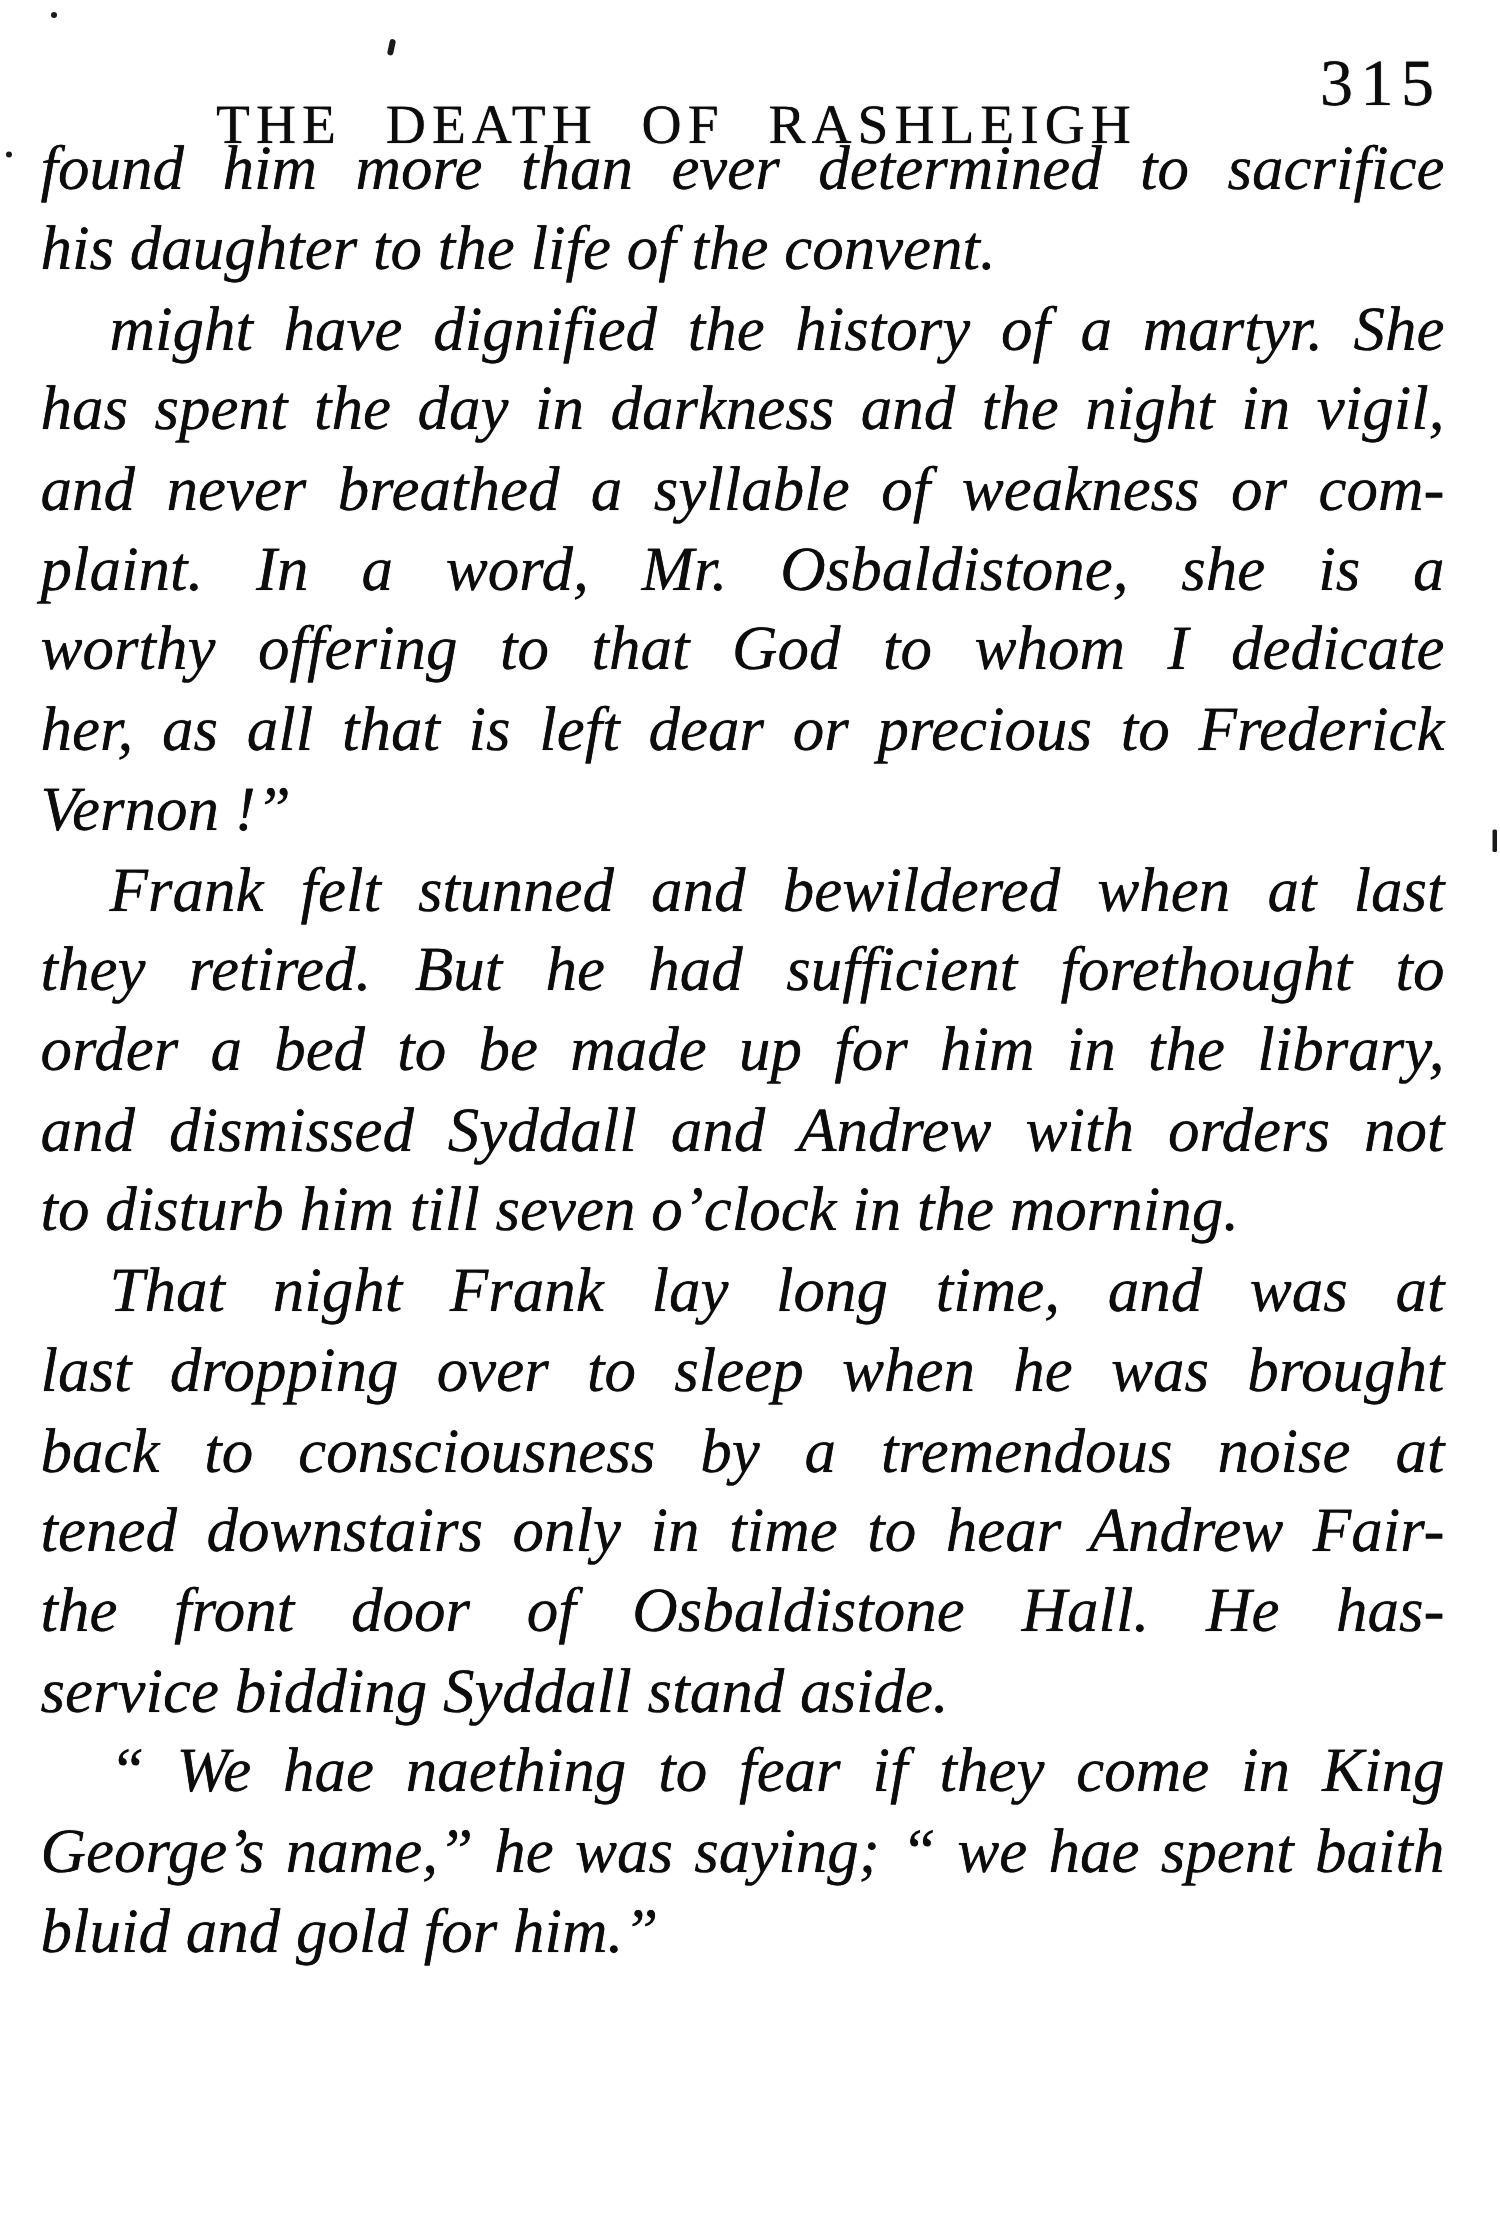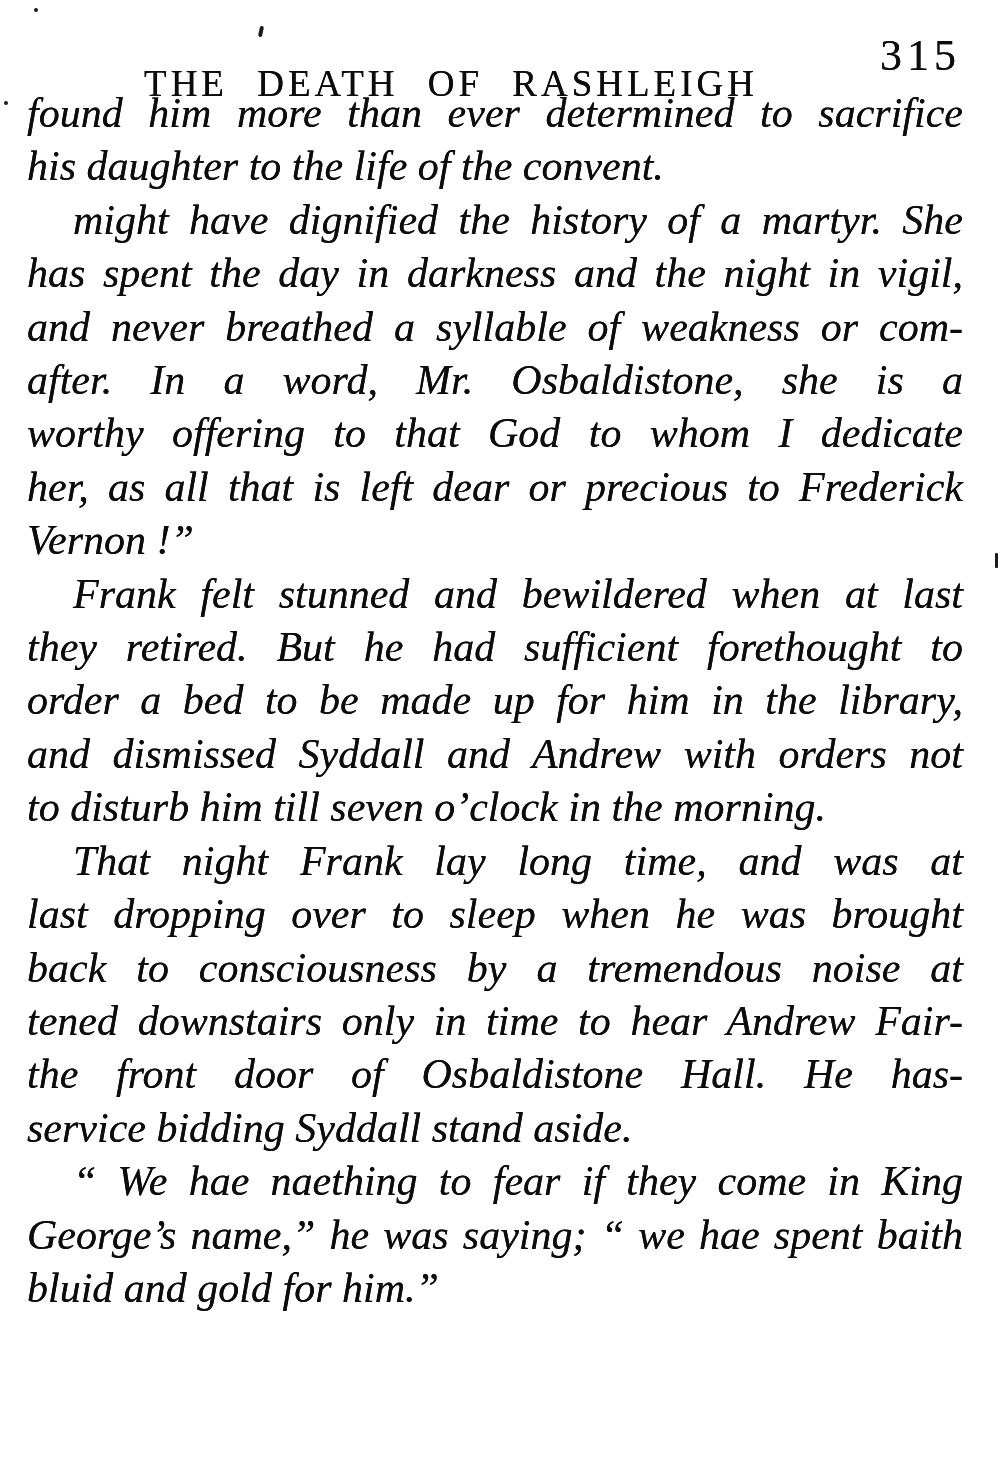--- a/index.html
+++ b/index.html
@@ -98,21 +98,21 @@
 
   <main class="page-body">
       <div class="para">
         <div class="line">found him more than ever determined to sacrifice</div>
         <div class="line last">his daughter to the life of the convent.</div>
       </div>
       <div class="para indent">
         <div class="line">might have dignified the history of a martyr. She</div>
         <div class="line">has spent the day in darkness and the night in vigil,</div>
         <div class="line">and never breathed a syllable of weakness or com-</div>
-        <div class="line">after. In a word, Mr. Osbaldistone, she is a</div>
+        <div class="line">plaint. In a word, Mr. Osbaldistone, she is a</div>
         <div class="line">worthy offering to that God to whom I dedicate</div>
         <div class="line">her, as all that is left dear or precious to Frederick</div>
         <div class="line last">Vernon !”</div>
       </div>
       <div class="para indent">
         <div class="line">Frank felt stunned and bewildered when at last</div>
         <div class="line">they retired. But he had sufficient forethought to</div>
         <div class="line">order a bed to be made up for him in the library,</div>
         <div class="line">and dismissed Syddall and Andrew with orders not</div>
         <div class="line last">to disturb him till seven o’clock in the morning.</div>

